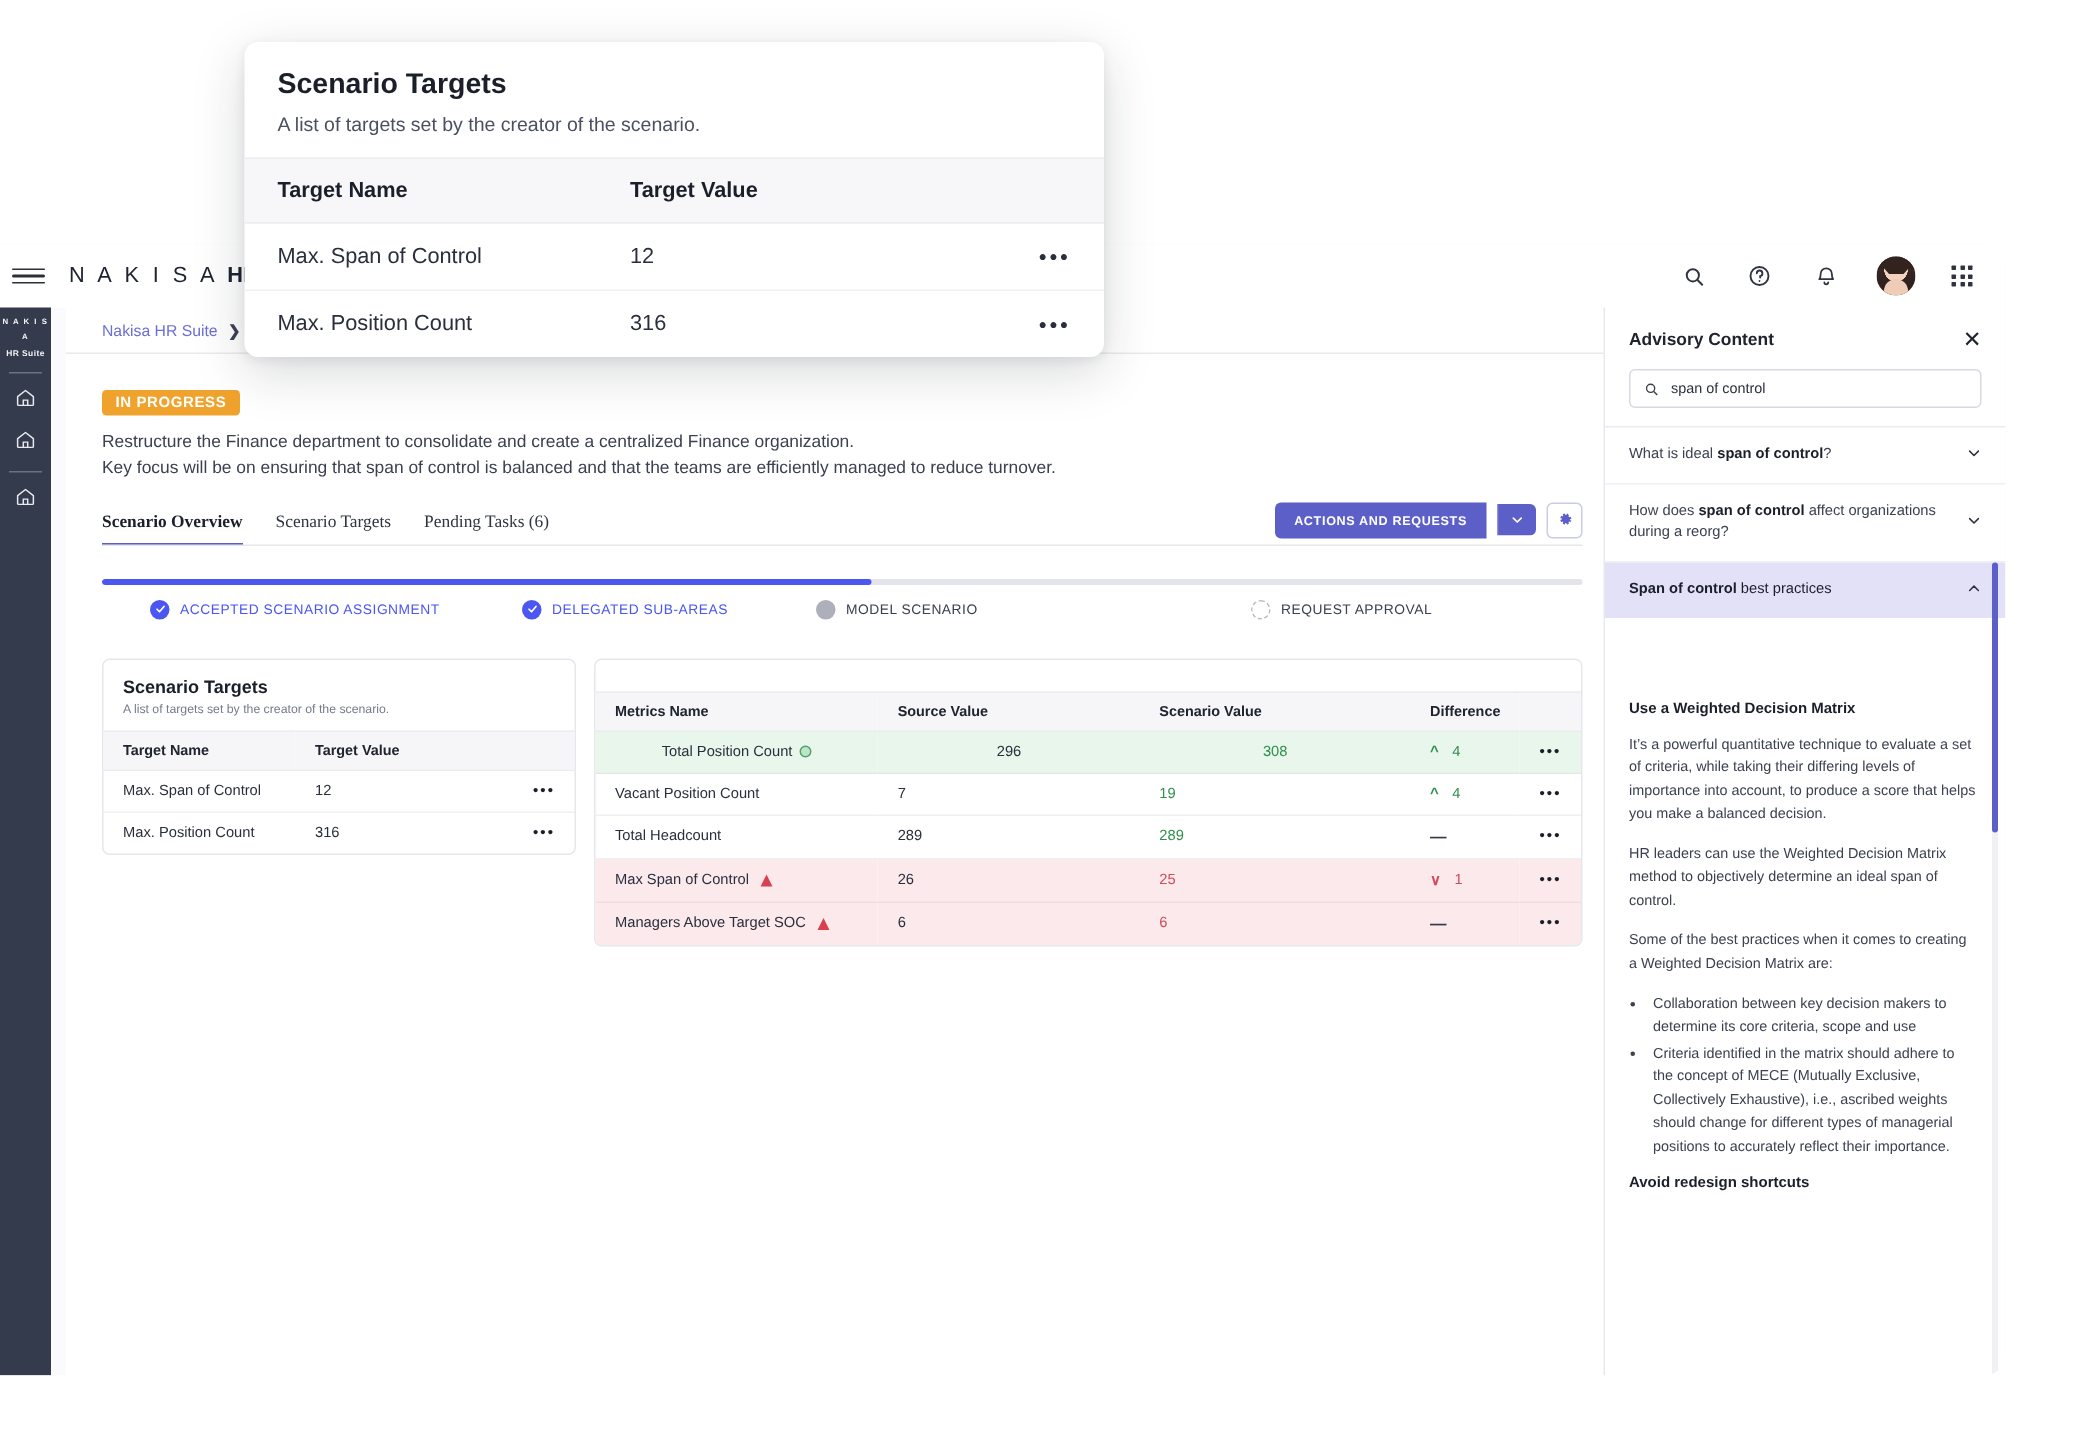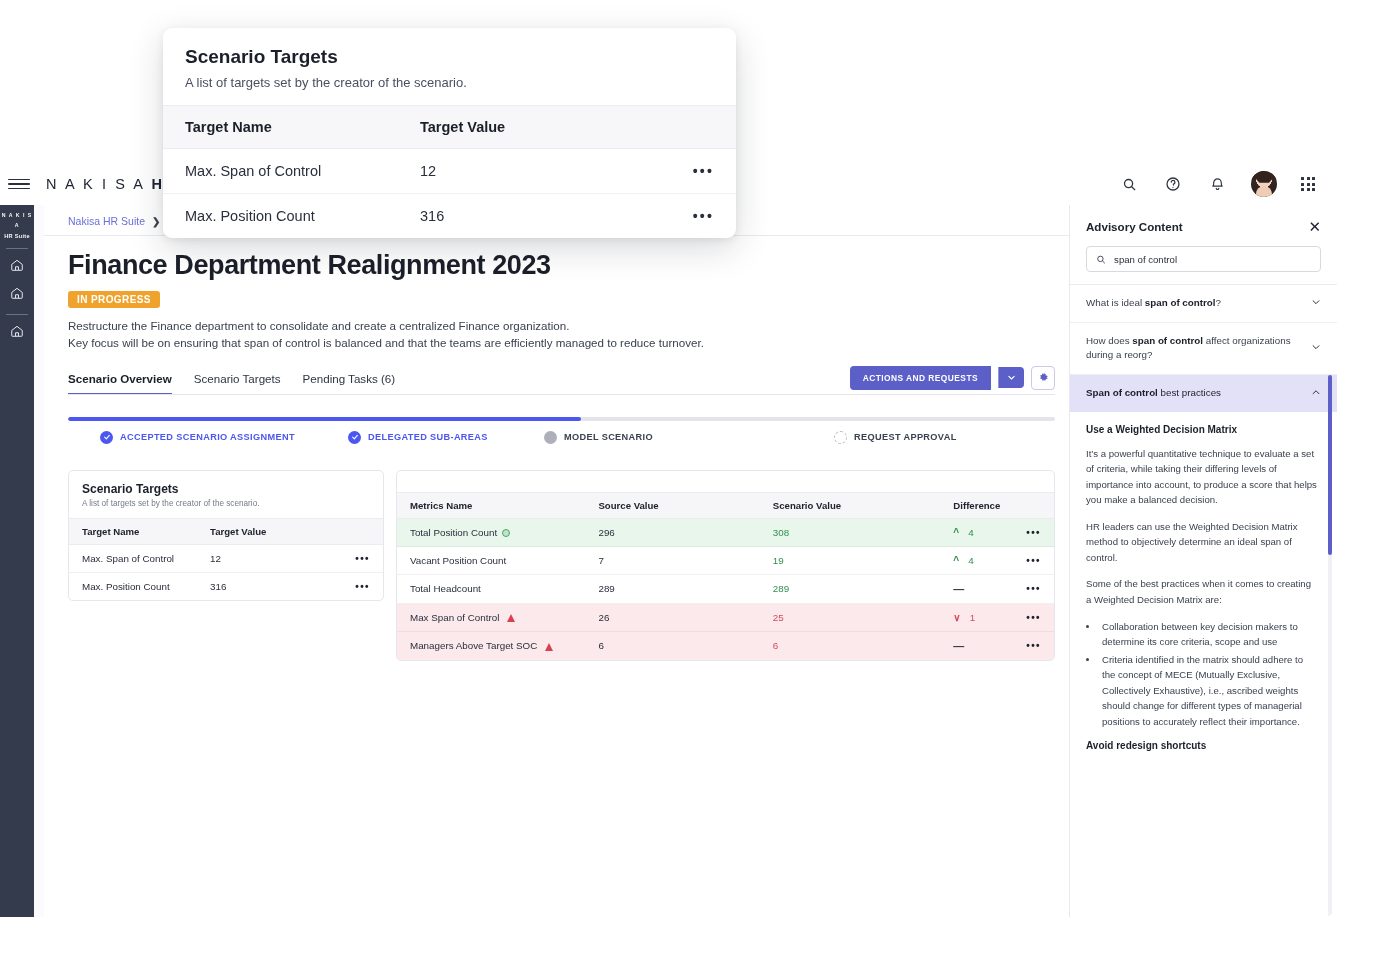--- a/index.html
+++ b/index.html
@@ -80,21 +80,21 @@
   .page-head { padding: 14px 24px 0 24px; }
   .page-title { font-size:27px; font-weight:700; color:#1b1f2a; letter-spacing:-0.4px; }
   .badge {
     display:inline-block; margin-top:10px; background:#f0a32c; color:#fff;
     font-size:10px; font-weight:700; letter-spacing:.4px; padding:3px 9px; border-radius:3px;
   }
   .desc { margin-top:10px; font-size:11.6px; color:#3b4150; line-height:1.45; }
 
   
   .tabs-row { margin-top:14px; padding:0 24px; display:flex; align-items:flex-end; position:relative; }
-  .tabs { display:flex; gap:22px; }
+  .tabs { display:flex; gap:22px;font-family:Liberation Serif, serif; }
   .tab { font-size:11.6px; color:#2e3442; padding-bottom:8px; cursor:pointer; white-space:nowrap; }
   .tab.active { color:#1b1f2a; font-weight:600; border-bottom:2.5px solid #5b5fc7; }
   .tabs-underline { position:absolute; left:24px; right:24px; bottom:0; height:1px; background:#e6e7ec; }
   .tab-actions { margin-left:auto; display:flex; align-items:center; gap:7px; padding-bottom:5px; }
   .btn-primary {
     background:#5b5fc7; color:#fff; font-size:8.4px; font-weight:700; letter-spacing:.45px;
     padding:7px 13px; border-radius:4px 0 0 4px; border:none; cursor:pointer; white-space:nowrap;
   }
   .btn-split {
     background:#5b5fc7; color:#fff; border:none; border-left:1px solid rgba(255,255,255,.35);
@@ -103,21 +103,21 @@
   .btn-gear {
     width:24px; height:24px; border:1px solid #c9cbe8; border-radius:4px; background:#fff;
     display:flex; align-items:center; justify-content:center; cursor:pointer; color:#5b5fc7;
   }
 
   
   .progress-wrap { margin:22px 24px 0 24px; }
   .progress-track { height:4px; background:#e4e5ea; border-radius:2px; overflow:hidden; }
   .progress-fill { height:100%; background:#4b57f0; border-radius:2px; }
   .steps { display:flex; margin-top:10px; }
-  .step { display:flex; align-items:center; gap:7px; font-size:9.2px; letter-spacing:.35px; font-weight:700;padding-left:32px; }
+  .step { display:flex; align-items:center; gap:7px; font-size:9.2px; letter-spacing:.35px; font-weight:400;padding-left:32px; }
   .step.done { color:#4b57f0; }
   .step.pending { color:#3b4150; }
   .dot-check {
     width:13px; height:13px; border-radius:50%; background:#4b57f0; display:flex;
     align-items:center; justify-content:center; flex:none;
   }
   .dot-grey { width:13px; height:13px; border-radius:50%; background:#adb0bb; flex:none; }
   .dot-dashed {
     width:13px; height:13px; border-radius:50%; border:1.4px dashed #b9bcc6; flex:none;
   }
@@ -134,21 +134,21 @@
     text-align:left; font-size:9.6px; font-weight:700; color:#20242f;
     padding:7px 13px; border-top:1px solid #ececf0; border-bottom:1px solid #ececf0;
   }
   td { font-size:9.8px; color:#2a2f3c; padding:8px 13px; border-bottom:1px solid #f0f0f3; }
   tbody tr:last-child td { border-bottom:none; }
   .dots { color:#1b1f2a; letter-spacing:1.4px; font-weight:900; font-size:10px; cursor:pointer; text-align:right; }
 
   .card-targets { width:316px; }
   .card-metrics { flex:1; }
   .row-green { background:#e9f6ec; }
-  .row-green td { border-bottom-color:#dceadf; }
+  .row-green td { border-bottom-color:#dceadf;text-align:center; }
   .row-red { background:#fbe9ec; }
   .row-red td { border-bottom-color:#f3dade; }
   .val-green { color:#2f8f4e; }
   .val-red { color:#d24a5b; }
   .diff { display:flex; align-items:center; gap:9px; }
   .chev-up { color:#2f8f4e; font-size:10px; font-weight:700; }
   .chev-dn { color:#d24a5b; font-size:10px; font-weight:700; }
   .dash { color:#33384a; font-weight:900; font-size:11px; }
   .ico-ok {
     display:inline-block; width:8px; height:8px; border-radius:50%;
@@ -179,21 +179,21 @@
   .adv-divider { margin-top:12px; height:1px; background:#eaebef; }
   .acc-item {
     display:flex; align-items:center; gap:10px; padding:11px 16px;
     border-bottom:1px solid #eeeff2; cursor:pointer;
   }
   .acc-q { font-size:9.8px; color:#3b4150; line-height:1.5; flex:1; }
   .acc-q b { color:#1b1f2a; font-weight:700; }
   .chev { color:#2a2f3c; font-size:10px; flex:none; }
   .acc-item.open { background:#e3e1f7; border-bottom:none; }
   .acc-item.open .acc-q { color:#1b1f2a; }
-  .acc-body { position:relative; padding:12px 20px 12px 16px; }
+  .acc-body { position:relative; padding:12px 20px 12px 16px;margin-top:43px; }
   .acc-h { font-size:10px; font-weight:700; color:#1b1f2a; margin-bottom:11px; }
   .acc-p { font-size:9.6px; color:#3b4150; line-height:1.62; margin-bottom:11px; }
   .acc-ul { margin:0 0 11px 13px; }
   .acc-ul li { font-size:9.6px; color:#3b4150; line-height:1.62; margin-bottom:2px; padding-left:3px; }
   .adv-scrollbar {
     position:absolute; right:5px; top:170px; width:4px; height:545px;
     background:#f1f1f5; border-radius:2px;
   }
   .adv-thumb { position:absolute; top:0; left:0; width:4px; height:180px; background:#5b5fc7; border-radius:2px; }
 
@@ -298,21 +298,20 @@
     <div class="content">
 
       <div class="breadcrumb">
         <a>Nakisa HR Suite</a>
         <span class="sep">❯</span>
         <a>N</a>
       </div>
       <div class="bc-divider"></div>
 
       <div class="page-head">
-        <div class="page-title">Finance Department Realignment 2023</div>
         <div class="badge">IN PROGRESS</div>
         <div class="desc">
           <div>Restructure the Finance department to consolidate and create a centralized Finance organization.</div>
           <div>Key focus will be on ensuring that span of control is balanced and that the teams are efficiently managed to reduce turnover.</div>
         </div>
       </div>
 
       <div class="tabs-row">
         <div class="tabs">
           <div class="tab active">Scenario Overview</div>

